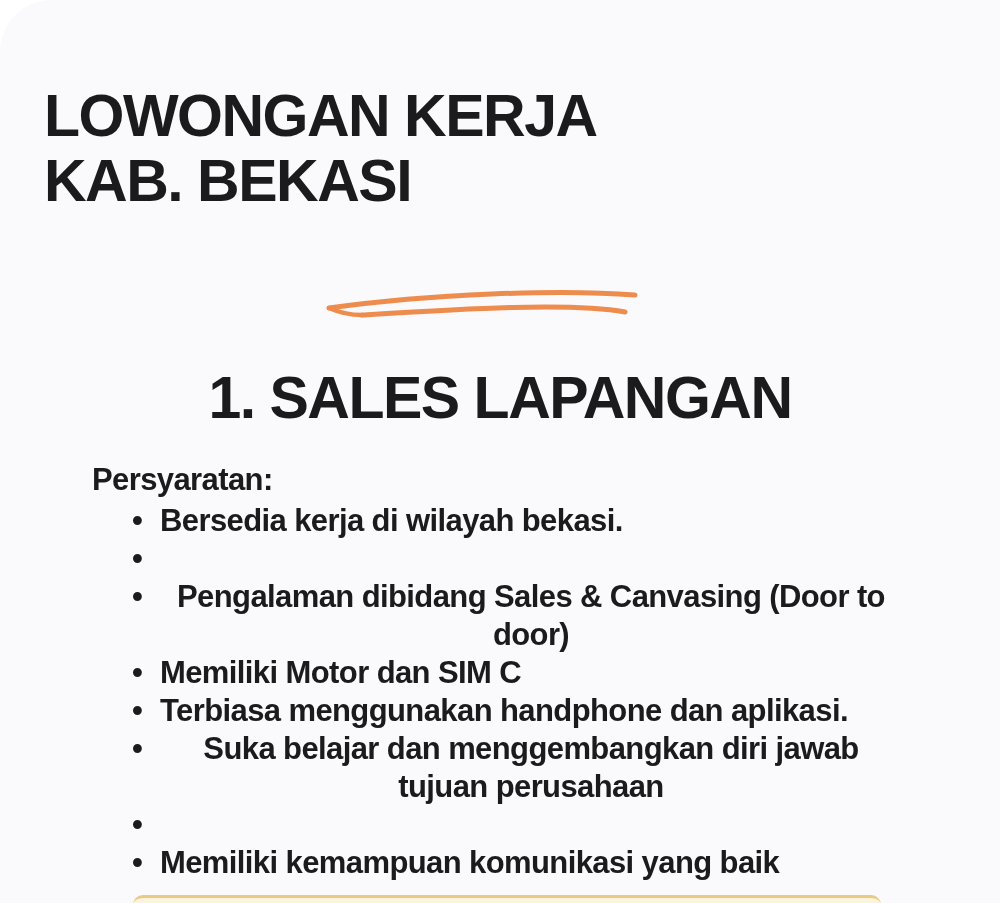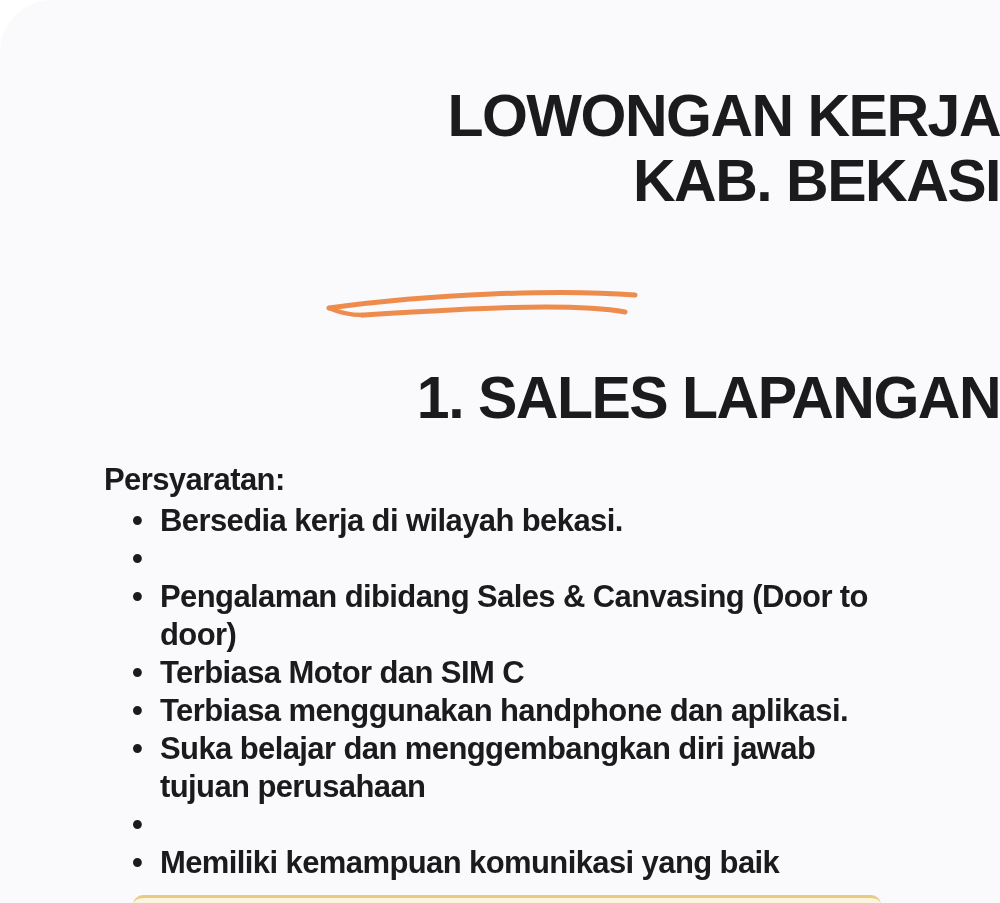--- a/index.html
+++ b/index.html
@@ -15,73 +15,75 @@
     border-top-left-radius: 52px;
     overflow: hidden;
     font-family: "Liberation Sans", sans-serif;
     color: #1b1b1d;
   }
   .title {
     position: absolute;
     top: 84px;
     left: 0;
     right: 0;
-    text-align: right;
+    text-align: left;
     font-size: 59px;
     line-height: 65px;
     font-weight: bold;
     letter-spacing: -1.5px;
     color: #1b1b1d;
+    padding-left: 44px;
   }
   .scribble {
     position: absolute;
     left: 320px;
     top: 284px;
   }
   .position-heading {
     position: absolute;
     top: 366px;
     left: 0;
     right: 0;
-    text-align: right;
+    text-align: center;
     font-size: 59px;
     line-height: 65px;
     font-weight: bold;
     letter-spacing: -1.5px;
     color: #1b1b1d;
   }
   .requirements {
     position: absolute;
     left: 92px;
     top: 461px;
     width: 812px;
     font-size: 31px;
     line-height: 38px;
     font-weight: bold;
     letter-spacing: -0.6px;
     color: #1b1b1d;
   }
   .req-label {
-    margin: 0 0 3px 12px;
+    margin: 0 0 3px 0;
   }
   ul.req-list {
     list-style: none;
     margin: 0;
     padding: 0 0 0 40px;
   }
   li.req-item {
     display: flex;
     align-items: flex-start;
   }
   .bullet {
     flex: 0 0 28px;
     width: 28px;
   }
   .item-text {
     max-width: 742px;
+    text-align: center;
   }
   .bottom-banner {
     position: absolute;
     left: 133px;
     top: 895px;
     width: 748px;
     height: 8px;
     background: #fdf4de;
     border-top: 3px solid #eac982;
     border-radius: 10px 10px 0 0;
@@ -114,21 +116,21 @@
       </li>
       <li class="req-item">
         <span class="bullet">•</span>
       </li>
       <li class="req-item">
         <span class="bullet">•</span>
         <span class="item-text">Pengalaman dibidang Sales &amp; Canvasing (Door to door)</span>
       </li>
       <li class="req-item">
         <span class="bullet">•</span>
-        <span class="item-text">Terbiasa Motor dan SIM C</span>
+        <span class="item-text">Memiliki Motor dan SIM C</span>
       </li>
       <li class="req-item">
         <span class="bullet">•</span>
         <span class="item-text">Terbiasa menggunakan handphone dan aplikasi.</span>
       </li>
       <li class="req-item">
         <span class="bullet">•</span>
         <span class="item-text">Suka belajar dan menggembangkan diri jawab tujuan perusahaan</span>
       </li>
       <li class="req-item">

